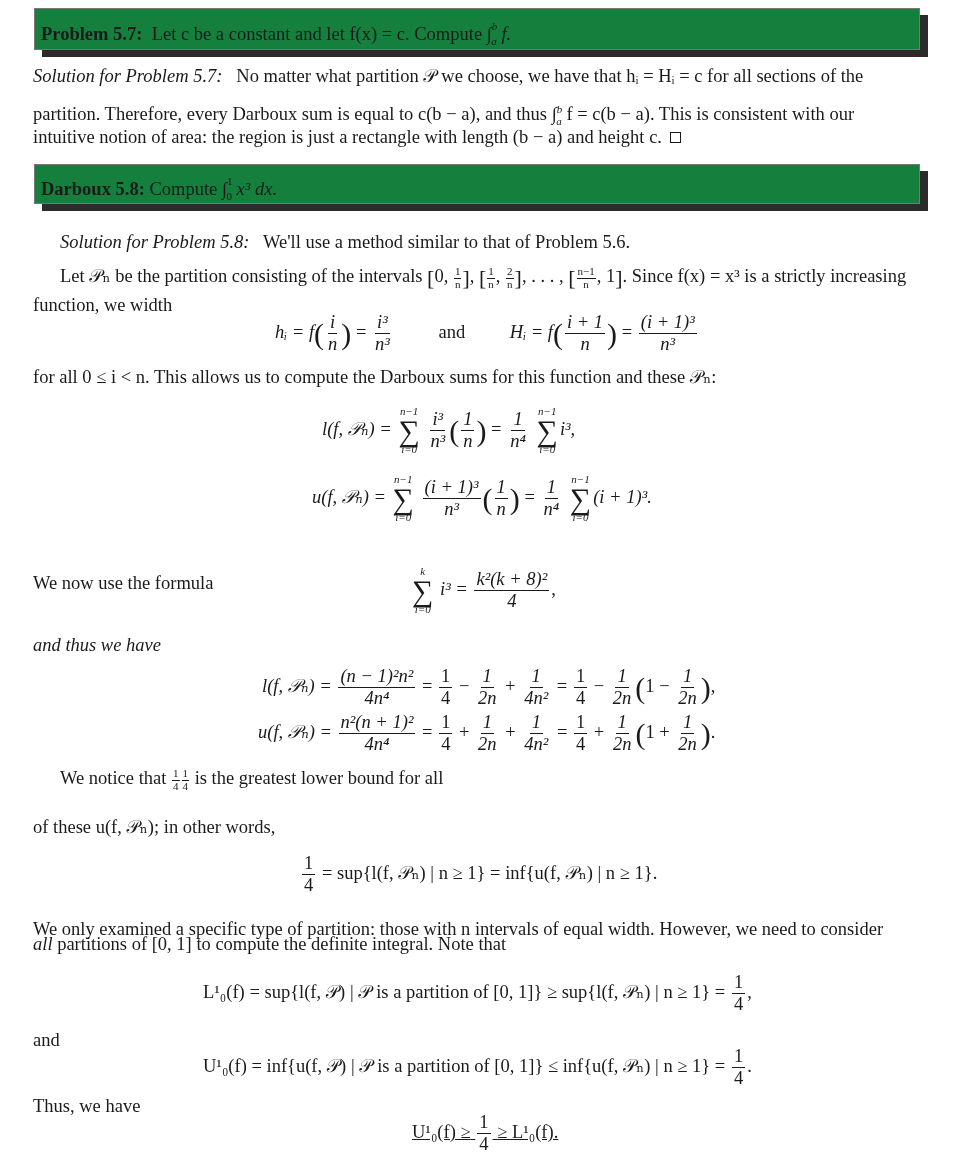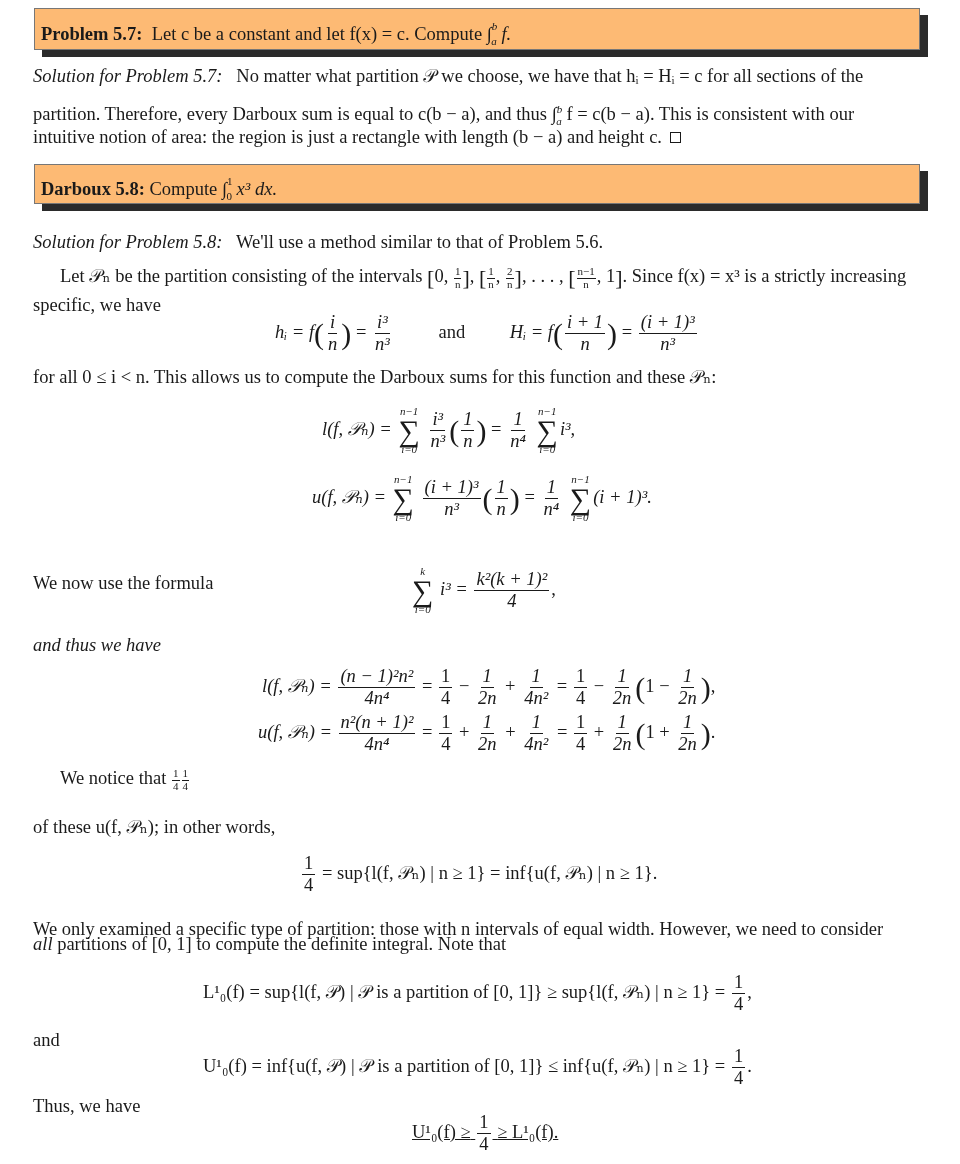--- a/index.html
+++ b/index.html
@@ -1,18 +1,18 @@
 <!DOCTYPE html>
 <html><head>
 <meta charset="utf-8">
 <style>
   html, body { margin:0; padding:0; background:#fff; }
   body { width:960px; height:1164px; position:relative; overflow:hidden;
          font-family:"Liberation Serif","DejaVu Serif",serif; color:#1a1a1a; font-size:18.5px; }
-  .pbox { position:absolute; left:34px; width:884px; background:#fdba74; border:1px solid #777;
+  .pbox { position:absolute; left:34px; width:884px; background:#15803d; border:1px solid #777;
           box-shadow:8px 7px 0 #2b2b2b; font-size:18.5px; line-height:1; }
   .pbox .in { position:absolute; left:6px; }
   b { font-weight:bold; }
   i, .it { font-style:italic; }
   .line { position:absolute; left:33px; white-space:nowrap; line-height:1; }
   .frac { display:inline-flex; flex-direction:column; align-items:center; vertical-align:middle; margin:0 2px; }
   .frac .nu { border-bottom:1px solid #1a1a1a; padding:0 2px; line-height:1.15; }
   .frac .de { padding:0 2px; line-height:1.15; }
   .sfrac { display:inline-flex; flex-direction:column; align-items:center; vertical-align:middle; font-size:11px; margin:0 1px; }
   .sfrac .nu { border-bottom:1px solid #1a1a1a; line-height:1.05; padding:0 1px; }
@@ -47,42 +47,42 @@
   <span class="qed"></span>
 </div>
 
 <div class="pbox" style="top:164px;height:38px;">
   <div class="in" style="top:11px;white-space:nowrap;">
     <b>Darboux 5.8:</b>
     <span>Compute </span><span class="it">∫</span><sup style="vertical-align:10px;">1</sup><sub style="margin-left:-6px;">0</sub><span class="it"> x³ dx.</span>
   </div>
 </div>
 
-<div class="line" style="top:233px;">
+<div class="line" style="top:233px;margin-left:27px;">
   <i>Solution for Problem 5.8:</i>&nbsp;&nbsp;
   <span>We'll use a method similar to that of Problem 5.6.</span>
 </div>
 
 <div class="line" style="top:266px;left:60px;">
   <span>Let 𝒫ₙ be the partition consisting of the intervals </span><span class="big" style="font-size:22px;">[</span>0, <span class="sfrac">
       <span class="nu">1</span>
       <span class="de">n</span>
     </span><span class="big" style="font-size:22px;">]</span>, <span class="big" style="font-size:22px;">[</span><span class="sfrac">
       <span class="nu">1</span>
       <span class="de">n</span>
     </span>, <span class="sfrac">
       <span class="nu">2</span>
       <span class="de">n</span>
     </span><span class="big" style="font-size:22px;">]</span>, . . . , <span class="big" style="font-size:22px;">[</span><span class="sfrac">
       <span class="nu">n−1</span>
       <span class="de">n</span>
     </span>, 1<span class="big" style="font-size:22px;">]</span><span>. Since f(x) = x³ is a strictly increasing</span>
 </div>
 <div class="line" style="top:296px;">
-  <span>specific, we have</span>
+  <span>function, we width</span>
 </div>
 
 <div class="eq" style="top:312px;left:275px;">
   <span class="it">hᵢ = f</span><span class="big">(</span><span class="frac it">
       <span class="nu">i</span>
       <span class="de">n</span>
     </span><span class="big">)</span> = <span class="frac it">
       <span class="nu">i³</span>
       <span class="de">n³</span>
     </span>
@@ -153,21 +153,21 @@
   <span>We now use the formula</span>
 </div>
 <div class="eq" style="top:566px;left:410px;">
   <span class="sum">
       <span class="lim">k</span>
       <span class="sig">∑</span>
       <span class="lim">i=0</span>
     </span>
   <span class="it">i³ =</span>
   <span class="frac it">
-      <span class="nu">k²(k + 1)²</span>
+      <span class="nu">k²(k + 8)²</span>
       <span class="de">4</span>
     </span>,
 </div>
 
 <div class="line" style="top:636px;font-style:italic;">
   <span>and thus we have</span>
 </div>
 
 <div class="eq" style="top:666px;left:262px;">
   <span class="it">l(f, 𝒫ₙ) =</span>
@@ -230,21 +230,21 @@
     </span><span class="big">)</span>.
 </div>
 
 <div class="line" style="top:768px;left:60px;">
   <span>We notice that </span><span class="sfrac">
       <span class="nu">1</span>
       <span class="de">4</span>
     </span><span class="sfrac">
       <span class="nu">1</span>
       <span class="de">4</span>
-    </span>
+    </span><span> is the greatest lower bound for all</span>
 </div>
 <div class="line" style="top:818px;">
   <span>of these u(f, 𝒫ₙ); in other words,</span>
 </div>
 <div class="eq" style="top:853px;left:300px;">
   <span class="frac">
       <span class="nu">1</span>
       <span class="de">4</span>
     </span>
   <span>= sup{l(f, 𝒫ₙ) | n ≥ 1} = inf{u(f, 𝒫ₙ) | n ≥ 1}.</span>

